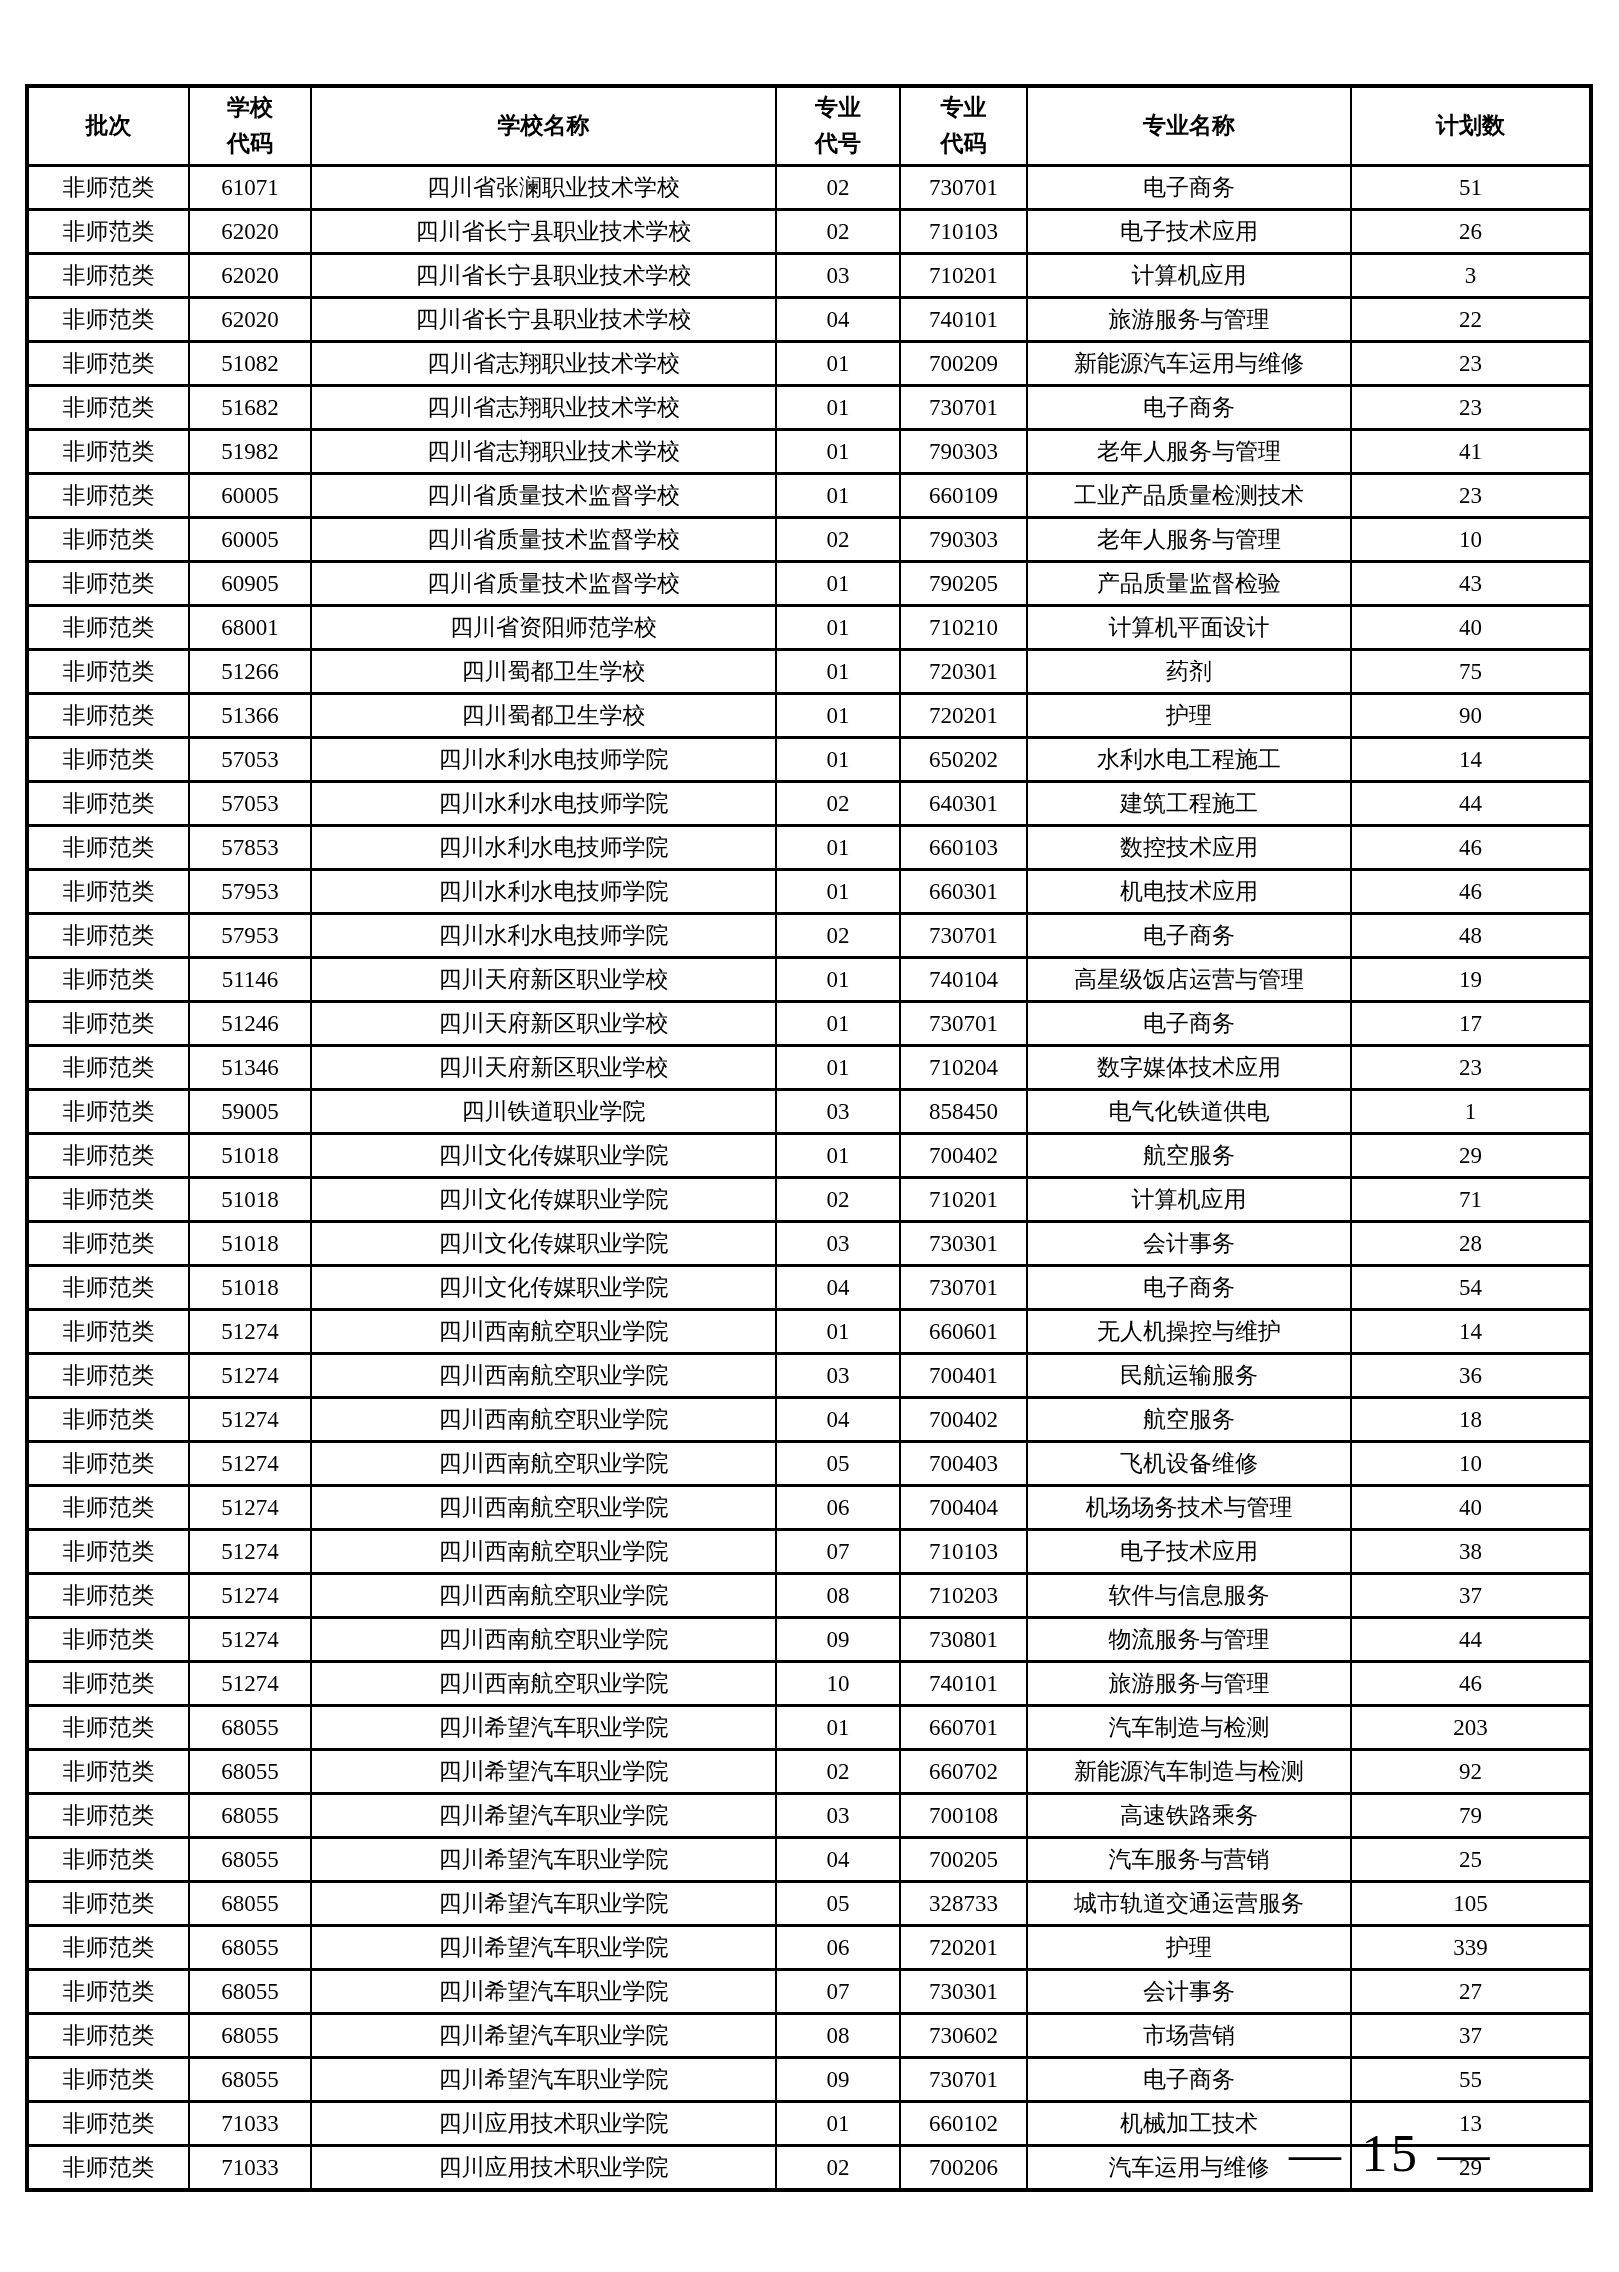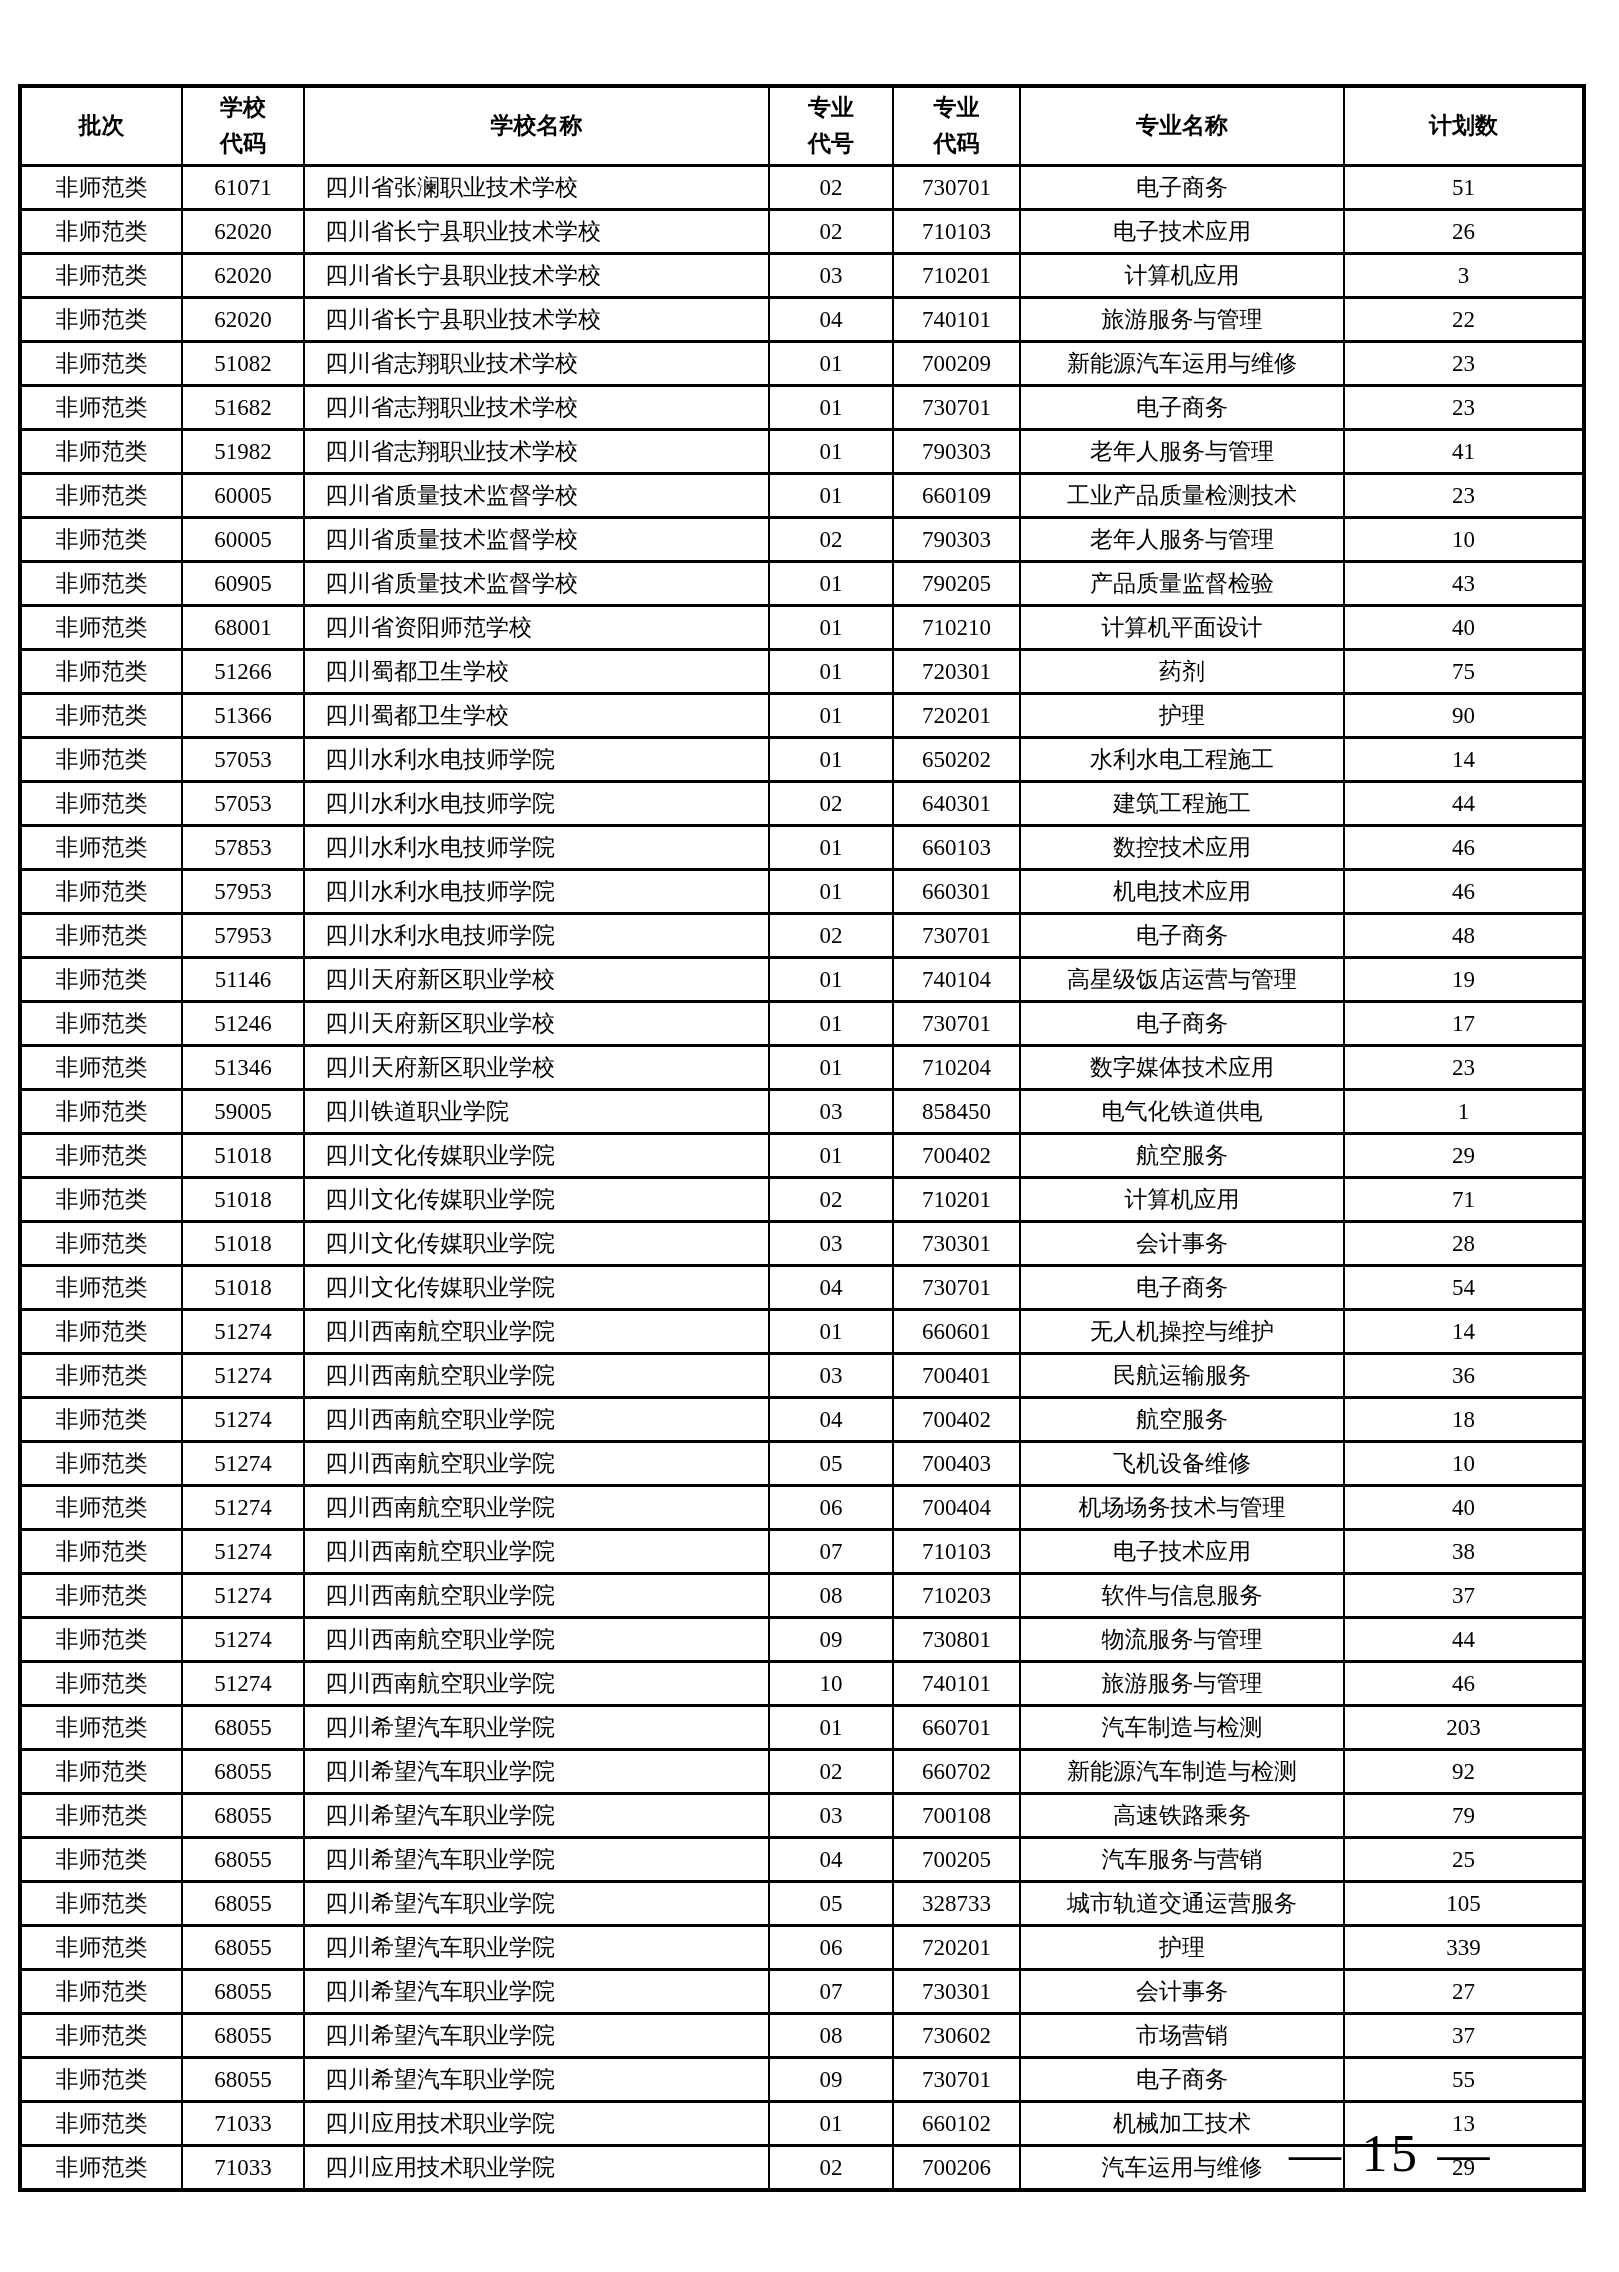--- a/index.html
+++ b/index.html
@@ -7,21 +7,21 @@
     width:1619px;height:2273px;
     background:#ffffff;
     font-family:"Liberation Serif","DejaVu Serif",serif;
     color:#000;
     position:relative;
     overflow:hidden;
   }
   .sheet{position:absolute;inset:0;background:#ffffff;}
   table.plan-table{
     position:absolute;
-    left:18px;top:84px;
+    left:25px;top:84px;
     width:1564px;
     border-collapse:collapse;
     table-layout:fixed;
     border:4.5px solid #000;
   }
   .plan-table th,.plan-table td{
     border-left:2.2px solid #000;
     border-right:2.2px solid #000;
     border-top:3px solid #000;
     border-bottom:3px solid #000;
@@ -35,21 +35,21 @@
     height:76px;
     font-weight:bold;
     white-space:pre-line;
     line-height:1.55;
   }
   .plan-table td{
     height:41px;
     line-height:1.1;
   }
   .plan-table td.col-school-name{
-    text-align:left;
+    text-align:center;
     padding-left:20px;
   }
   .page-number{
     position:absolute;
     left:1289px;
     top:2133px;
     width:200px;
     text-align:center;
     font-size:52px;
     line-height:42px;

